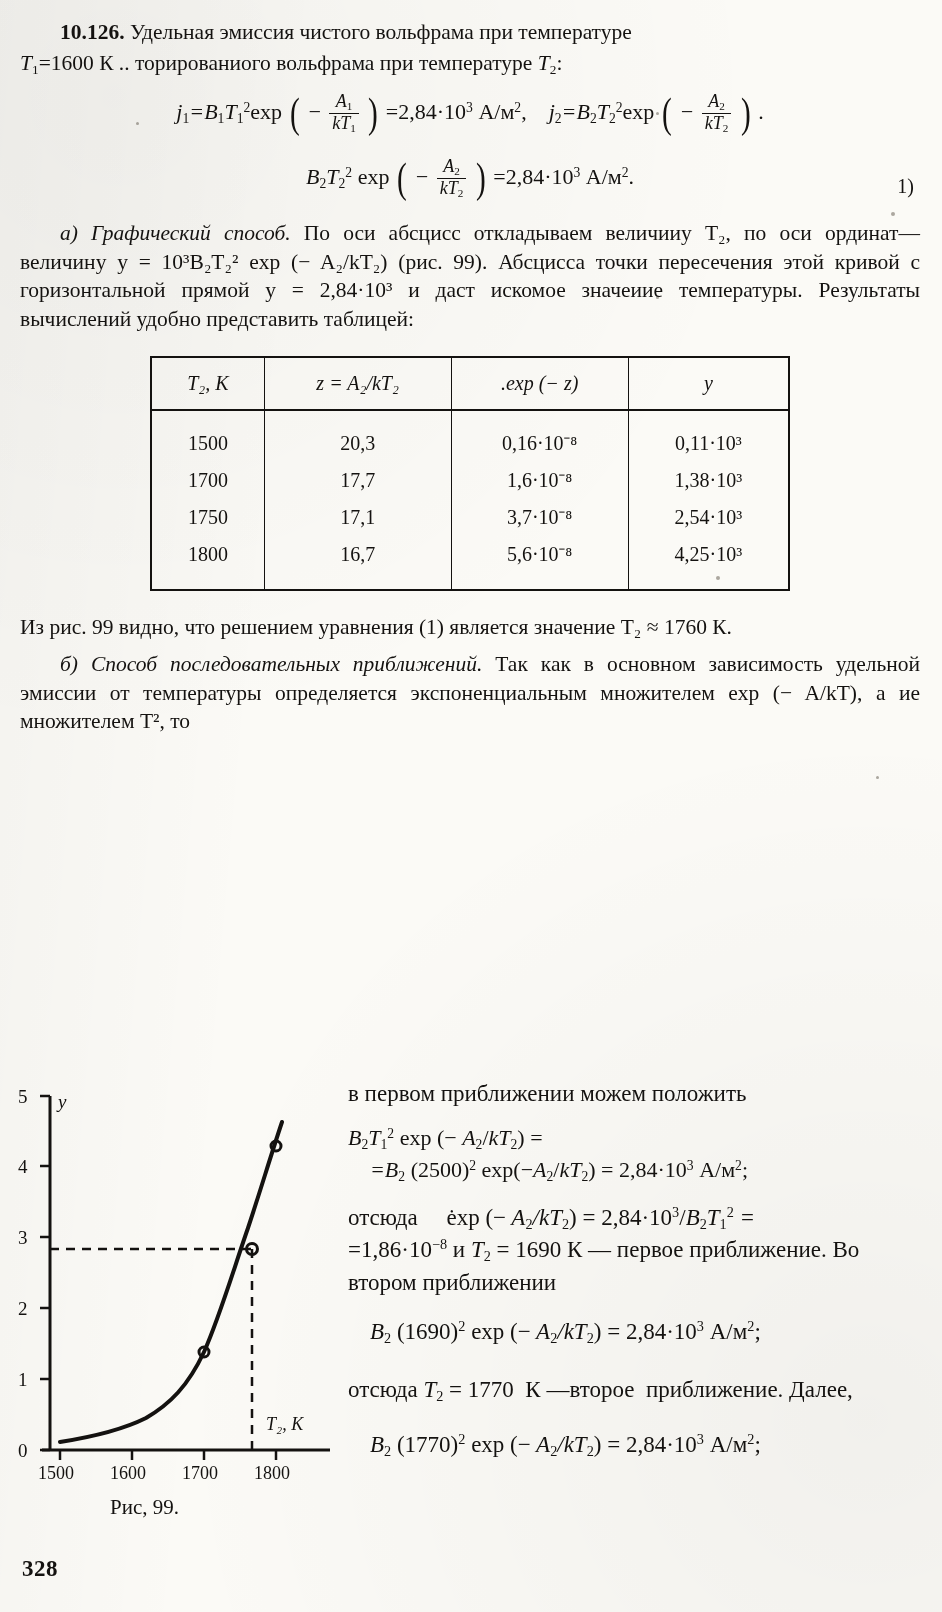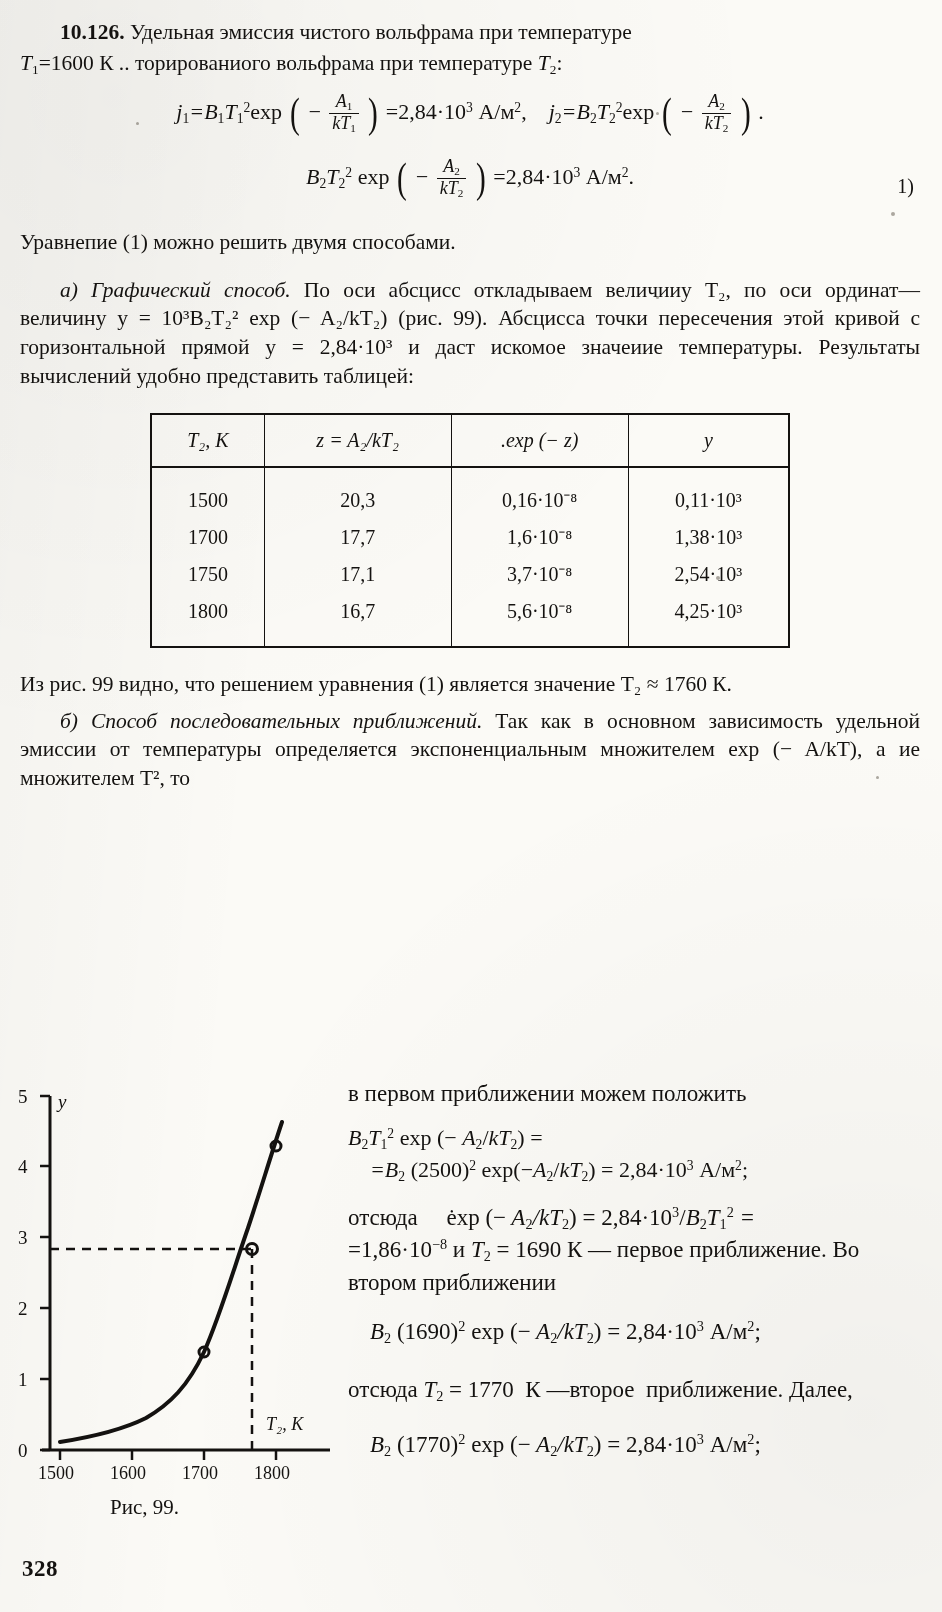--- a/index.html
+++ b/index.html
@@ -227,21 +227,20 @@
       <span class="math">
         <i class="v">B</i><sub>2</sub><i class="v">T</i><sub>2</sub><sup>2</sup>&nbsp;<span class="up">exp</span>
         <span class="paren">(</span>&nbsp;−
         <span class="frac"><span class="num"><i class="v">A</i><sub>2</sub></span><span class="den"><i class="v">kT</i><sub>2</sub></span></span>
         <span class="paren">)</span>
         <span class="up">=2,84·10<sup>3</sup>&nbsp;А/м<sup>2</sup>.</span>
       </span>
       <span class="eq-num">1)</span>
     </div>
 
-    <p class="para" style="margin-top:28px;">Уравнепие (1) можно решить двумя способами.</p>
 
     <p class="para indent" style="margin-top:19px;">
       <span class="ital">а) Графический способ.</span><span> По оси абсцисс откладываем величииу T₂, по оси ординат—величину y = 10³B₂T₂² exp (− A₂/kT₂)  (рис. 99). Абсцисса точки пересечения этой кривой с горизонтальной прямой y = 2,84·10³ и даст искомое значеиие температуры. Результаты вычислений удобно представить таблицей:</span>
     </p>
 
     <div class="table-wrap">
       <table class="data tbl-outer">
         <thead>
           <tr>
             <th>T₂,  К</th>

